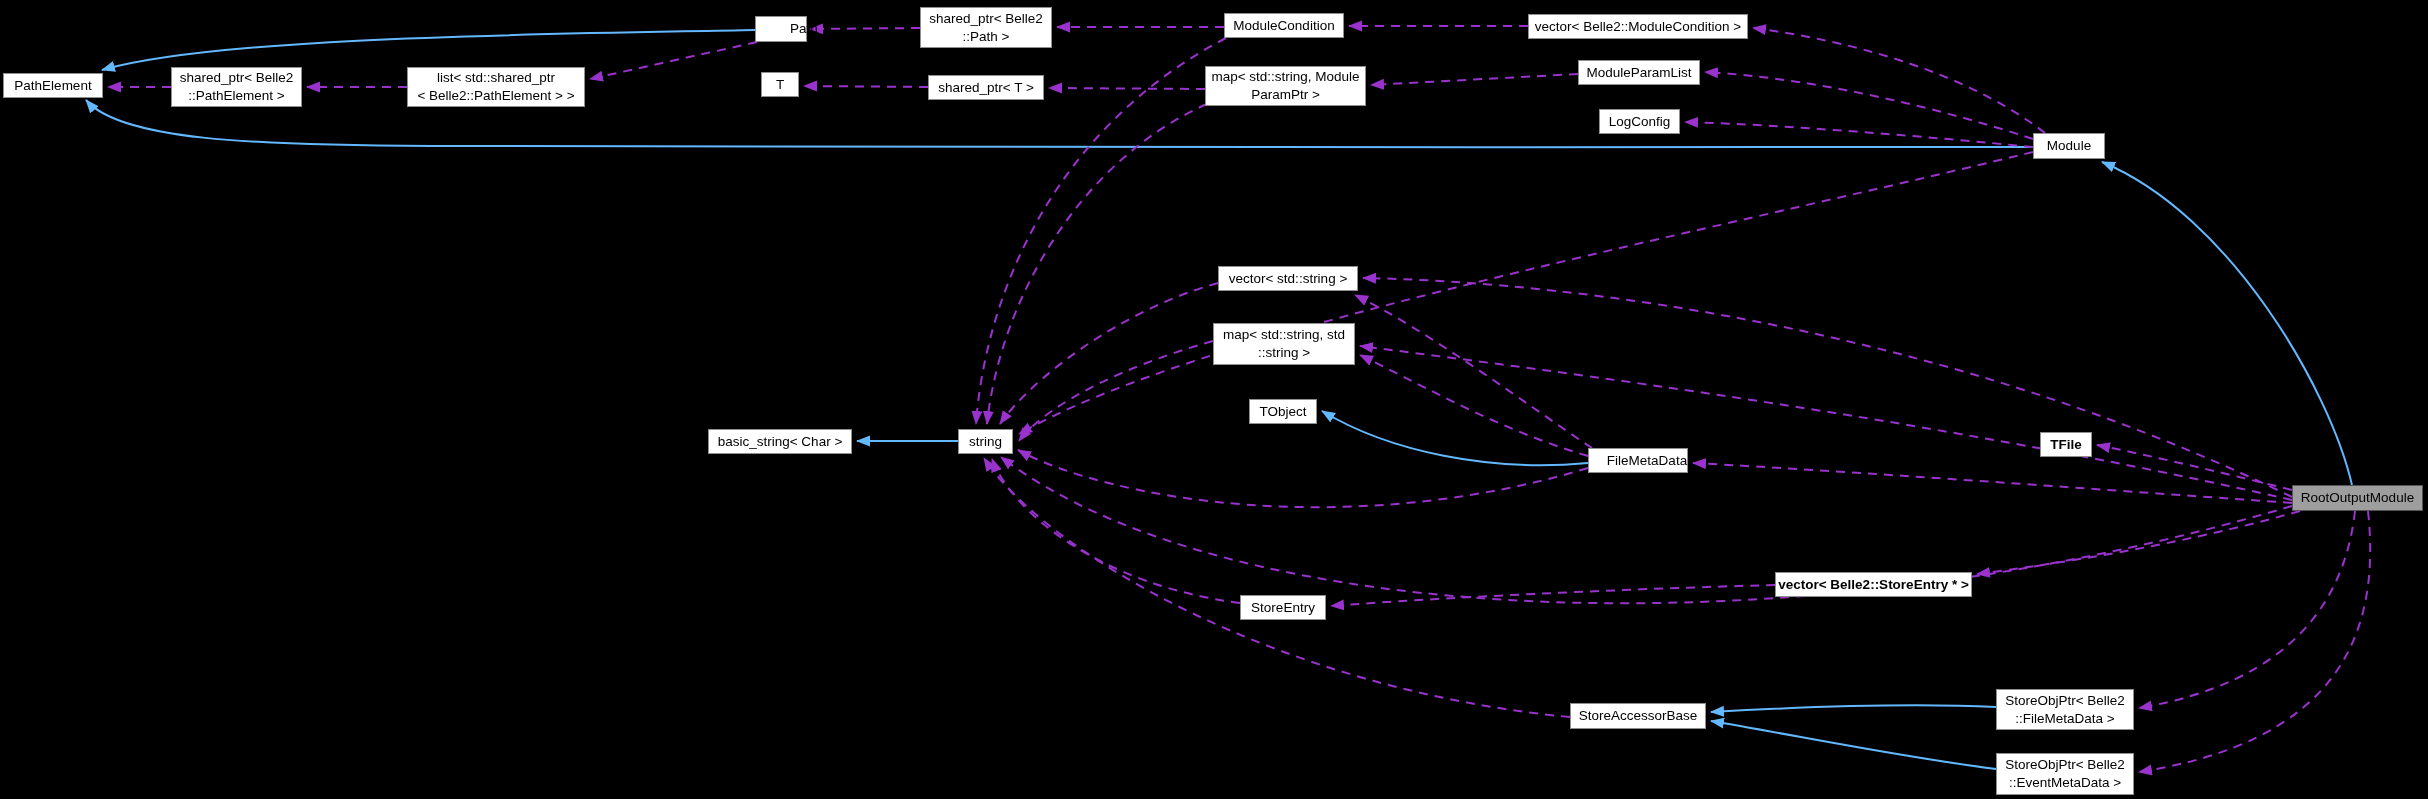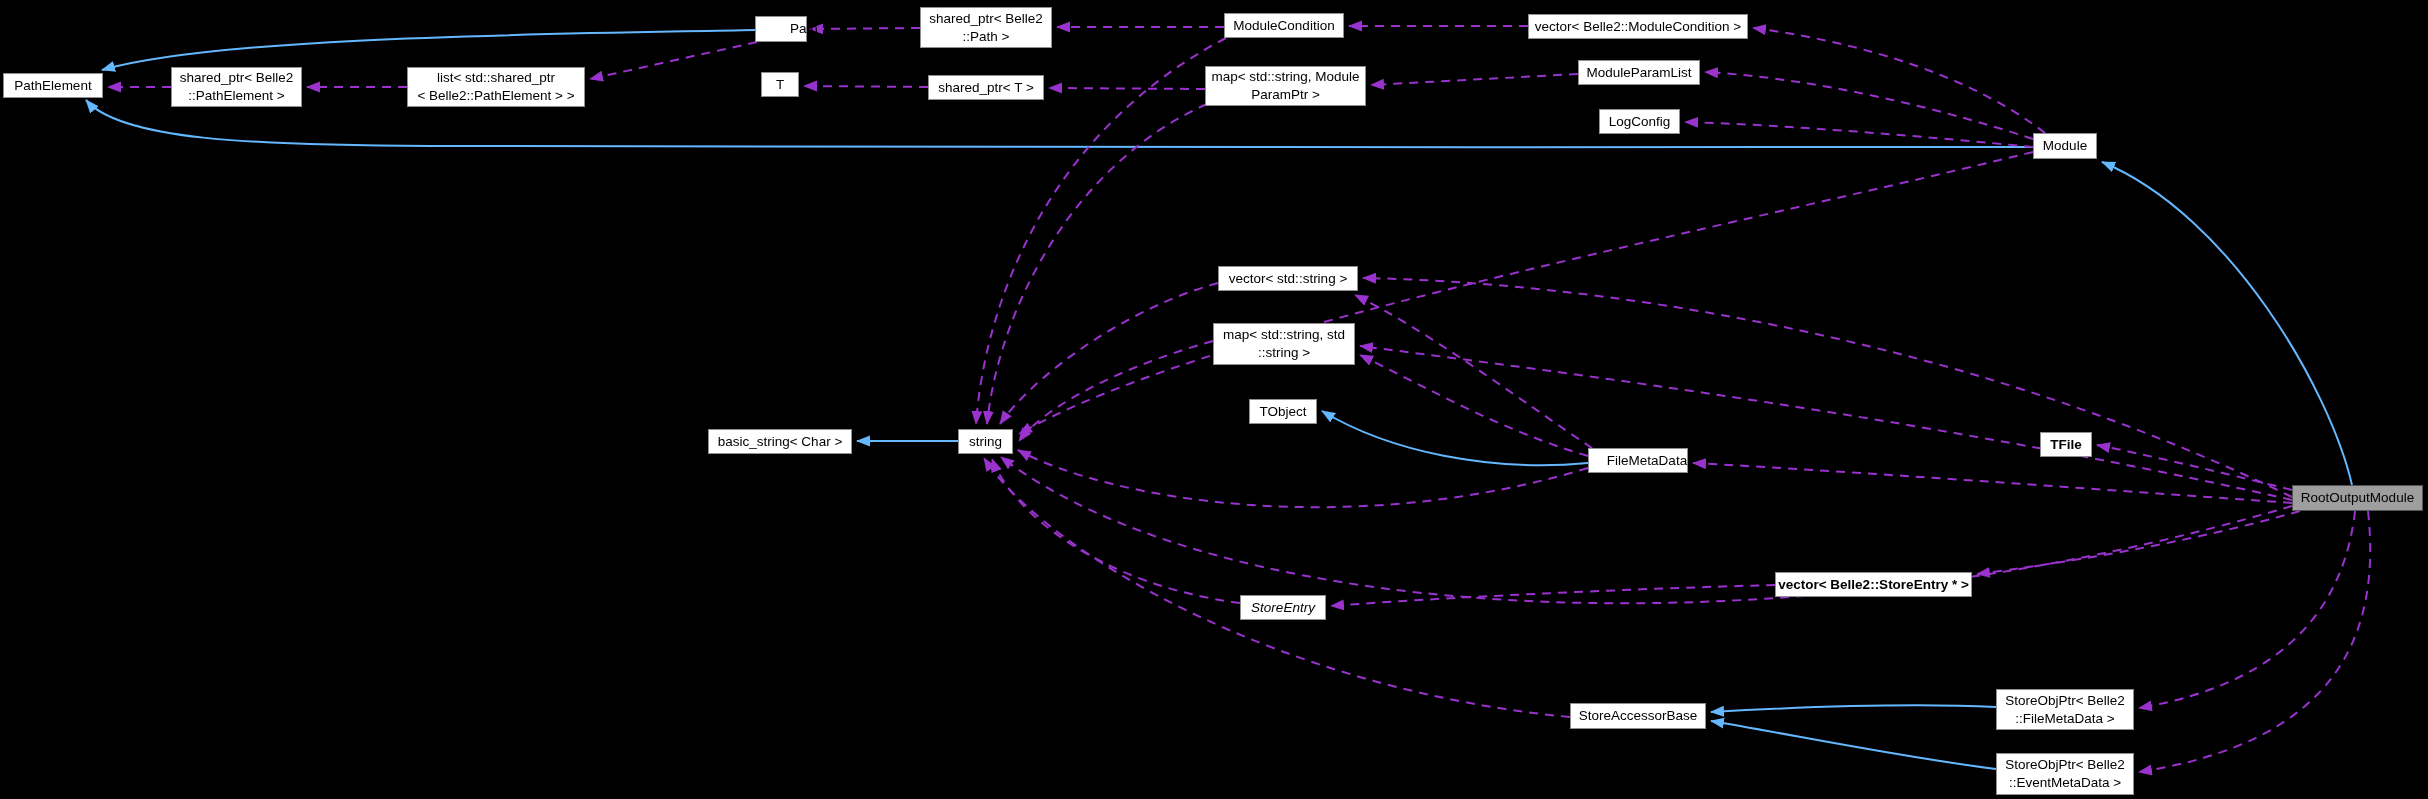--- a/index.html
+++ b/index.html
@@ -135,21 +135,21 @@
       </div>
       <div class="node" style="left: 1528px; top: 14px; width: 220px; height: 25px;">
         <span class="line">vector&lt; Belle2::ModuleCondition &gt;</span>
       </div>
       <div class="node" style="left: 1578px; top: 60px; width: 122px; height: 25px;">
         <span class="line">ModuleParamList</span>
       </div>
       <div class="node" style="left: 1599px; top: 109px; width: 81px; height: 25px;">
         <span class="line">LogConfig</span>
       </div>
-      <div class="node" style="left: 2033px; top: 133px; width: 64px; height: 26px;">
+      <div class="node" style="left: 2033px; top: 133px; width: 72px; height: 26px;">
         <span class="line">Module</span>
       </div>
       <div class="node" style="left: 1218px; top: 266px; width: 140px; height: 25px;">
         <span class="line">vector&lt; std::string &gt;</span>
       </div>
       <div class="node" style="left: 1213px; top: 323px; width: 142px; height: 42px;">
         <span class="line">map&lt; std::string, std</span>
         <span class="line">::string &gt;</span>
       </div>
       <div class="node" style="left: 1249px; top: 399px; width: 68px; height: 25px;">
@@ -166,21 +166,21 @@
       </div>
       <div class="node" style="left: 2040px; top: 432px; width: 52px; height: 25px; font-weight: bold;">
         <span class="line">TFile</span>
       </div>
       <div class="node highlight" style="left: 2292px; top: 485px; width: 131px; height: 26px;">
         <span class="line">RootOutputModule</span>
       </div>
       <div class="node" style="left: 1775px; top: 572px; width: 197px; height: 25px; font-weight: bold;">
         <span class="line">vector&lt; Belle2::StoreEntry * &gt;</span>
       </div>
-      <div class="node" style="left: 1240px; top: 595px; width: 86px; height: 25px; font-style: italic;">
+      <div class="node" style="left: 1240px; top: 595px; width: 86px; height: 25px;">
         <span class="line">StoreEntry</span>
       </div>
       <div class="node" style="left: 1570px; top: 703px; width: 136px; height: 26px;">
         <span class="line">StoreAccessorBase</span>
       </div>
       <div class="node" style="left: 1996px; top: 689px; width: 138px; height: 41px;">
         <span class="line">StoreObjPtr&lt; Belle2</span>
         <span class="line">::FileMetaData &gt;</span>
       </div>
       <div class="node" style="left: 1996px; top: 753px; width: 138px; height: 42px;">

